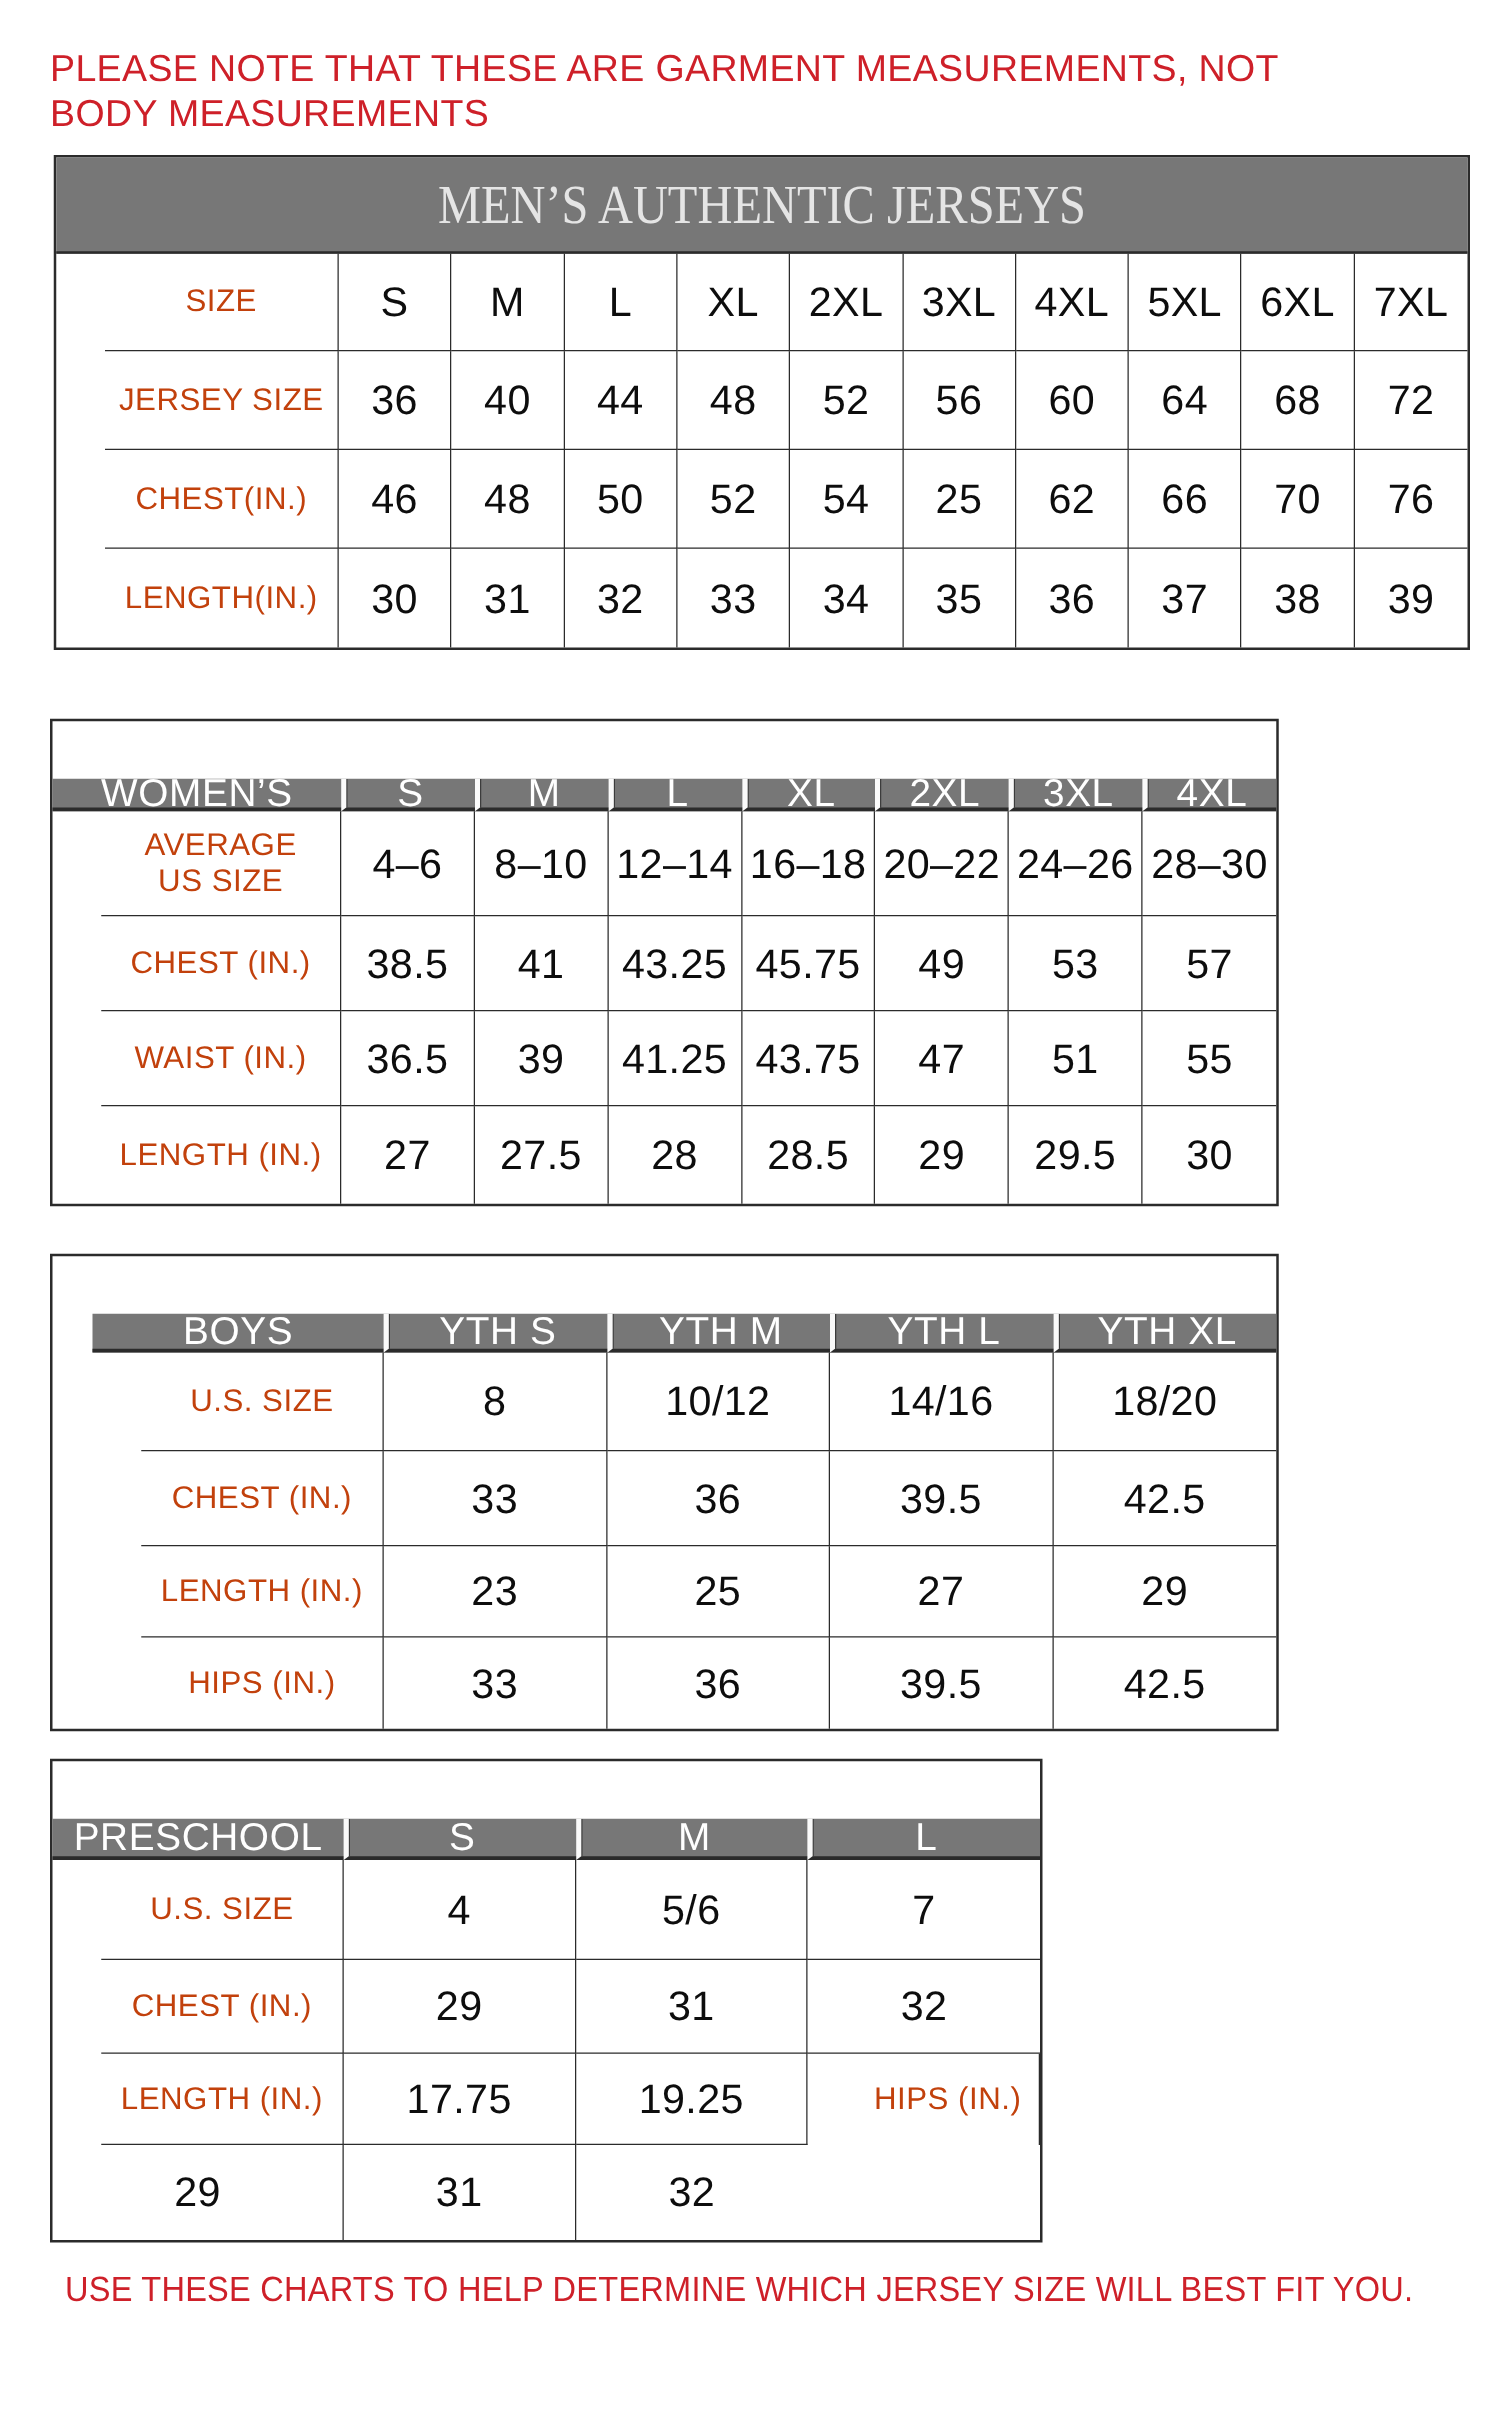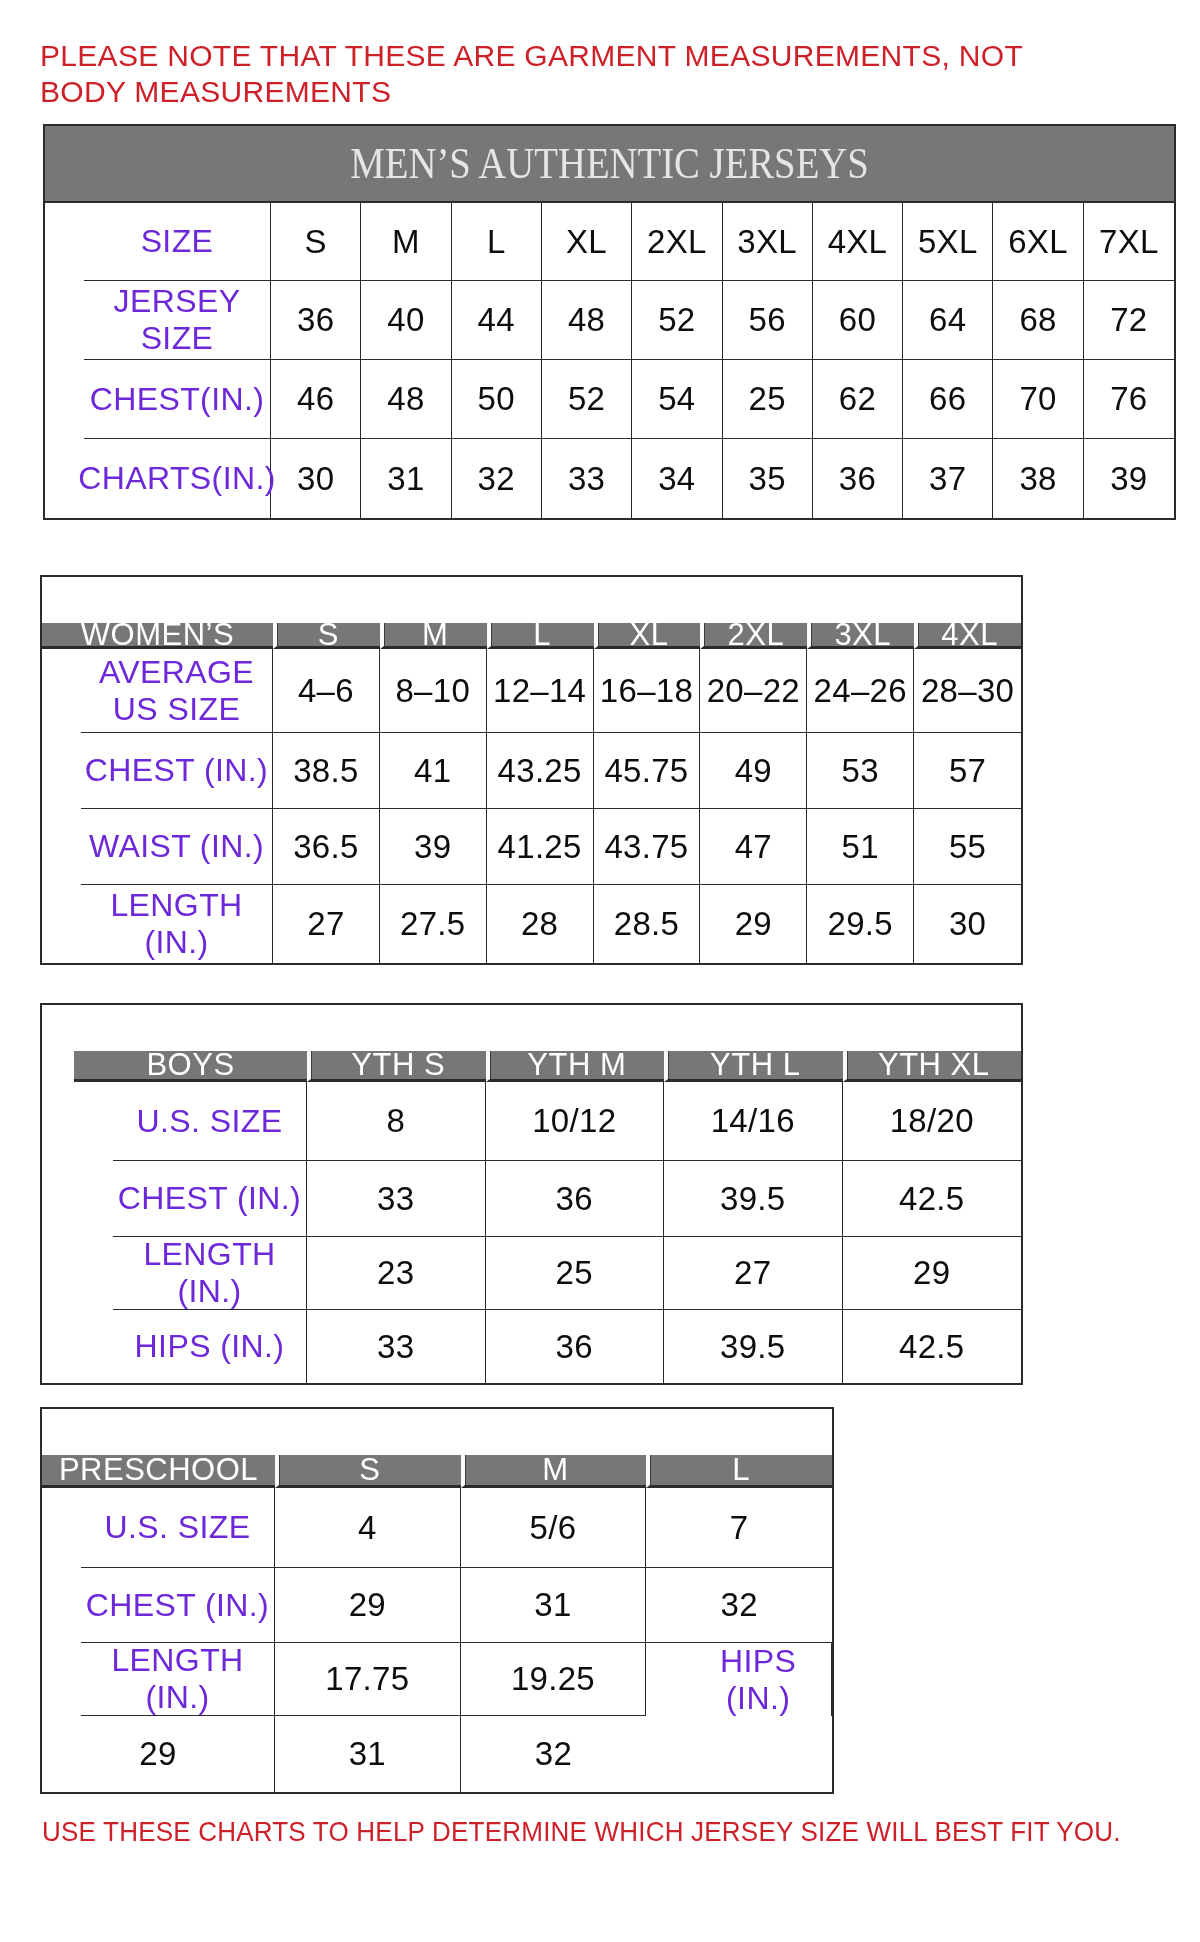--- a/index.html
+++ b/index.html
@@ -23,26 +23,26 @@
     border-right:1px solid var(--line);border-bottom:1px solid var(--line);}
   .cell.col-last{border-right:0;}
   .cell.row-last{border-bottom:0;}
 
   .thead-merged{grid-column:1 / -1;background:var(--gray);color:#e5e5e5;font-size:44px;
     border-right:0;border-bottom:2px solid var(--line);font-family:Liberation Serif, serif;}
   .thead-cell{background:var(--gray);color:#ffffff;font-size:31px;letter-spacing:0.5px;
     border-right:0;border-bottom:3px solid var(--line);margin-top:46px;}
   .thead-cell.gap{border-left:4px solid #fafafa;box-shadow:inset 1px 0 0 #3c3c3c;}
 
-  .label{font-size:32px;letter-spacing:0.4px;white-space:pre-line;text-align:center;color:#6d28d9;margin-left:39px;}
+  .label{font-size:25px;letter-spacing:0.4px;white-space:pre-line;text-align:center;color:#c2410c;margin-left:39px;}
   .value{font-size:33px;letter-spacing:0.3px;color:#0d0d0d;}
 
   .condense{display:inline-block;transform:scaleX(0.88);}
 
-  .footer{margin:22px 0 0 2px;font-size:28px;color:var(--red);}
+  .footer{margin:22px 0 0 12px;font-size:28px;color:var(--red);}
   .footer-inner{display:inline-block;transform:scaleX(0.93);transform-origin:0 50%;
     white-space:nowrap;letter-spacing:0.2px;}
 </style>
 </head>
 <body>
 
 <div class="page">
 
 
   <p class="note">PLEASE NOTE THAT THESE ARE GARMENT MEASUREMENTS, NOT BODY MEASUREMENTS</p>
@@ -79,21 +79,21 @@
       <div class="cell value">46</div>
       <div class="cell value">48</div>
       <div class="cell value">50</div>
       <div class="cell value">52</div>
       <div class="cell value">54</div>
       <div class="cell value">25</div>
       <div class="cell value">62</div>
       <div class="cell value">66</div>
       <div class="cell value">70</div>
       <div class="cell value col-last">76</div>
-      <div class="cell label row-last">CHARTS(IN.)</div>
+      <div class="cell label row-last">LENGTH(IN.)</div>
       <div class="cell value row-last">30</div>
       <div class="cell value row-last">31</div>
       <div class="cell value row-last">32</div>
       <div class="cell value row-last">33</div>
       <div class="cell value row-last">34</div>
       <div class="cell value row-last">35</div>
       <div class="cell value row-last">36</div>
       <div class="cell value row-last">37</div>
       <div class="cell value row-last">38</div>
       <div class="cell value col-last row-last">39</div>

